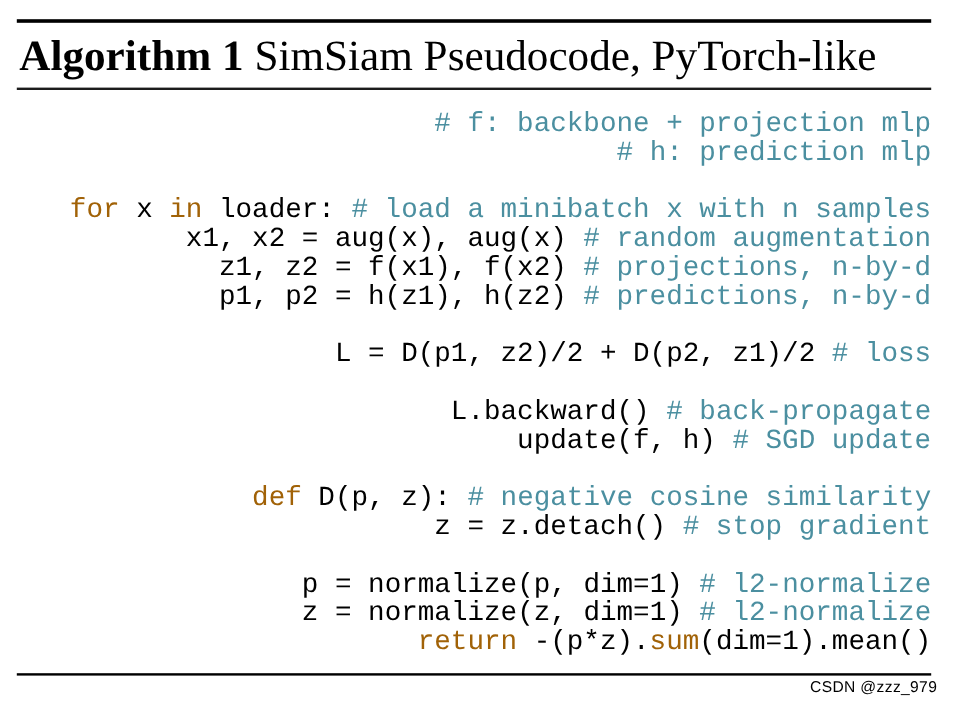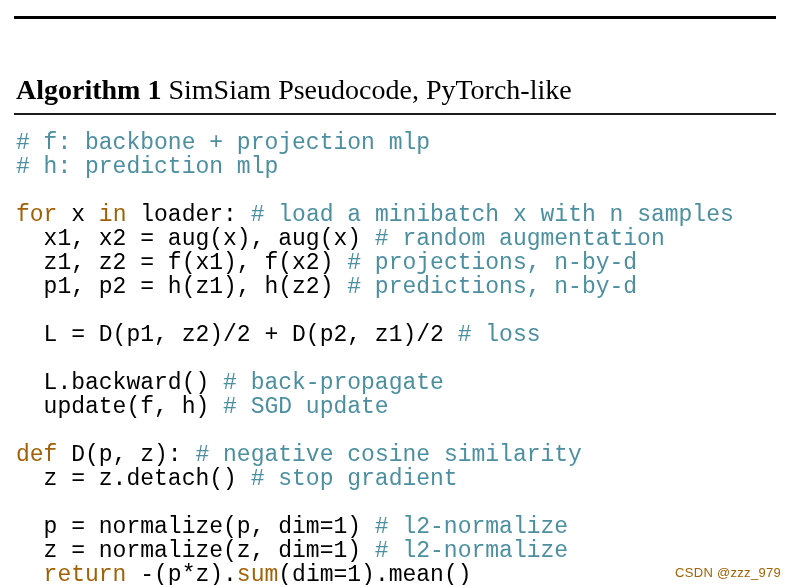--- a/index.html
+++ b/index.html
@@ -33,67 +33,67 @@
     width: 100%;
   }
   .rule-bottom {
     height: 2px;
     background: #000000;
     width: 100%;
   }
 
   #algorithm-title {
     font-family: "Liberation Serif", "DejaVu Serif", serif;
-    font-size: 28px;
+    font-size: 36px;
     color: #000000;
     line-height: 1.0;
     padding: 9px 2px 9px 2px;
     white-space: nowrap;
-    margin-top: 48px;
   }
   #algorithm-title .alg-label {
     font-weight: bold;
   }
   #algorithm-title .alg-name {
     font-weight: normal;
   }
 
   #code-block {
     font-family: "Liberation Mono", "DejaVu Sans Mono", monospace;
     font-size: 23px;
     line-height: 24px;
     letter-spacing: 0px;
     color: #000000;
     padding: 16px 0 14px 2px;
     white-space: pre;
   }
   .code-line {
     height: 24px;
     white-space: pre;
+    text-align: right;
   }
   .code-line.blank {
     height: 24px;
   }
   .tok-kw {
     color: #a16207;
   }
   .tok-cm {
     color: #4b8fa0;
   }
   .tok-pl {
     color: #000000;
   }
 
   #watermark {
     position: absolute;
     right: 22px;
     bottom: 5px;
     font-family: "Liberation Sans", "DejaVu Sans", sans-serif;
     font-size: 13px;
-    color: #a16207;
+    color: #000000;
     letter-spacing: 0.3px;
     white-space: nowrap;
   }
 </style>
 </head>
 <body>
 
 <div id="algorithm-box">
 
   <div class="rule-top"></div>

